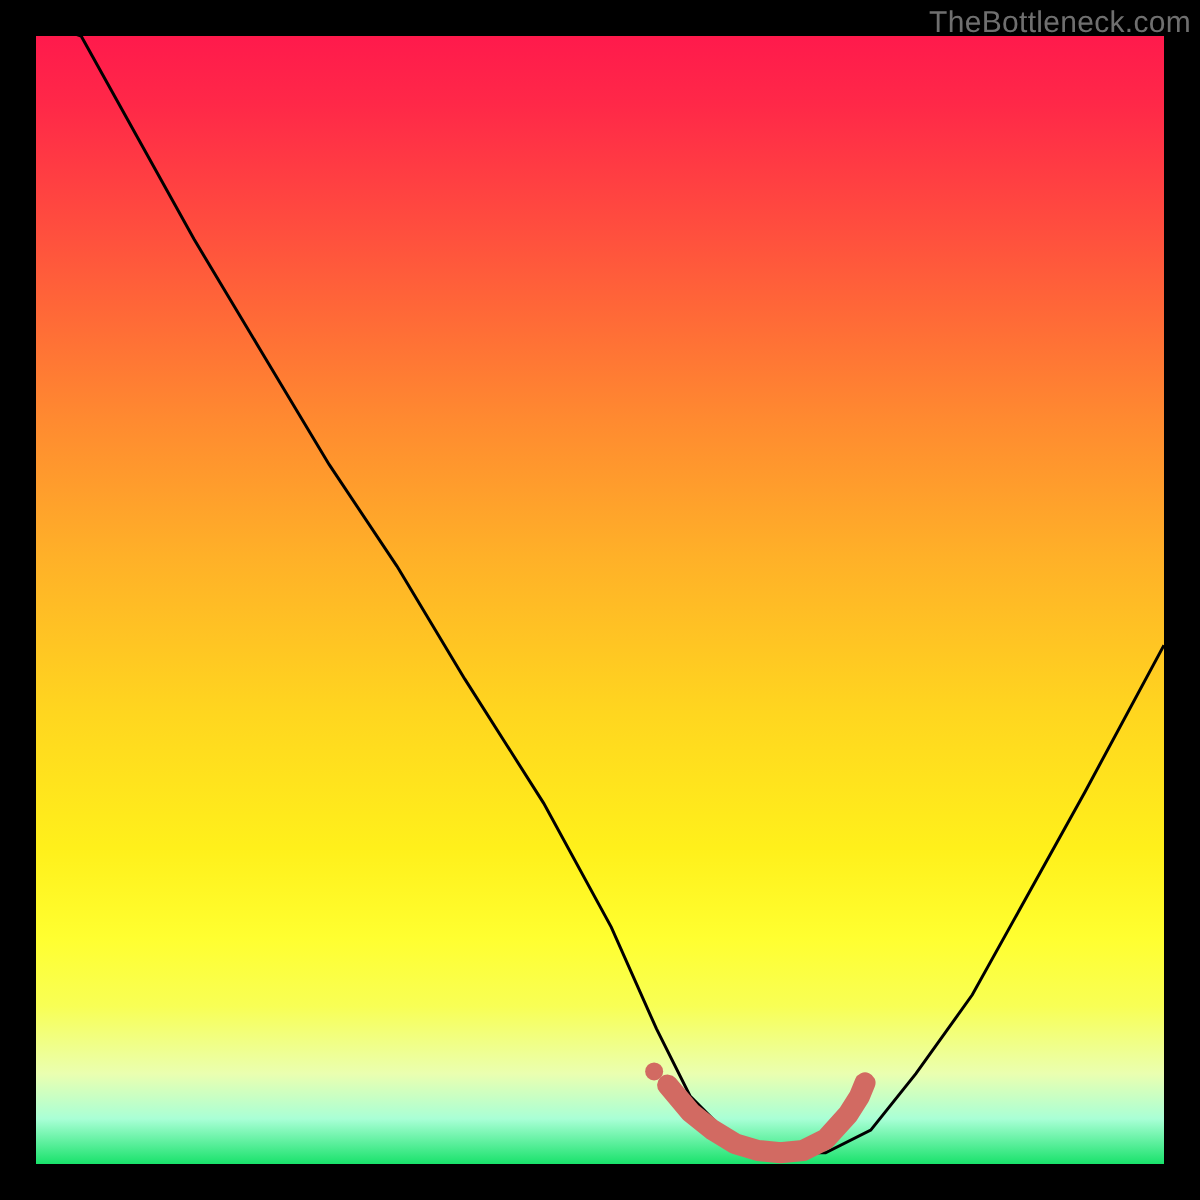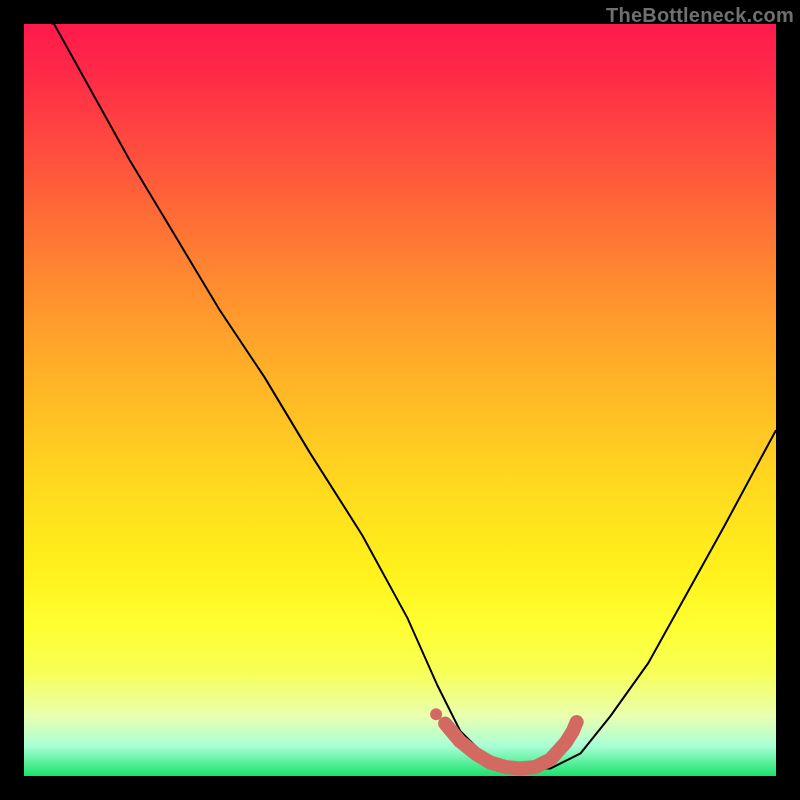--- a/index.html
+++ b/index.html
@@ -13,21 +13,21 @@
       #ff8a30 34%,
       #ffb028 46%,
       #ffd61f 60%,
       #fff01b 72%,
       #ffff30 80%,
       #f8ff55 86%,
       #eaffb0 92%,
       #a9ffd6 96%,
       #19e26b 100%);}
   svg{position:absolute;left:0;top:0}
-  .watermark{position:absolute;right:6px;top:4px;color:#6f6f6f;font-size:20px;font-weight:700;letter-spacing:.2px}
+  .watermark{position:absolute;right:6px;top:4px;color:#6f6f6f;font-size:20px;font-weight:400;letter-spacing:.2px}
 </style>
 </head>
 <body>
 
 <div class="frame">
   <div class="plot">
     <svg id="plot-svg" width="752" height="752" viewBox="0 0 752 752">
         <path d="M0.0 -10.0 L30.1 0.0 L67.7 67.7 L105.3 135.4 L150.4 210.6 L195.5 285.8 L240.6 353.4 L285.8 428.6 L338.4 511.4 L383.5 594.1 L413.6 661.8 L436.2 706.9 L466.2 737.0 L496.3 744.5 L526.4 744.5 L556.5 729.4 L586.6 691.8 L624.2 639.2 L661.8 571.5 L699.4 503.8 L752.0 406.1 " fill="none" stroke="#000" stroke-width="2"></path>
         <path d="M421.1 699.4 L436.2 717.4 L451.2 729.4 L466.2 738.5 L481.3 743.0 L496.3 744.5 L511.4 743.0 L526.4 735.5 L541.4 718.9 L549.0 706.9 L552.7 697.9 " fill="none" stroke="#d26a62" stroke-width="14" stroke-linecap="round" stroke-linejoin="round"></path>
         <circle cx="412.1" cy="690.3" r="6" fill="#d26a62"></circle>

